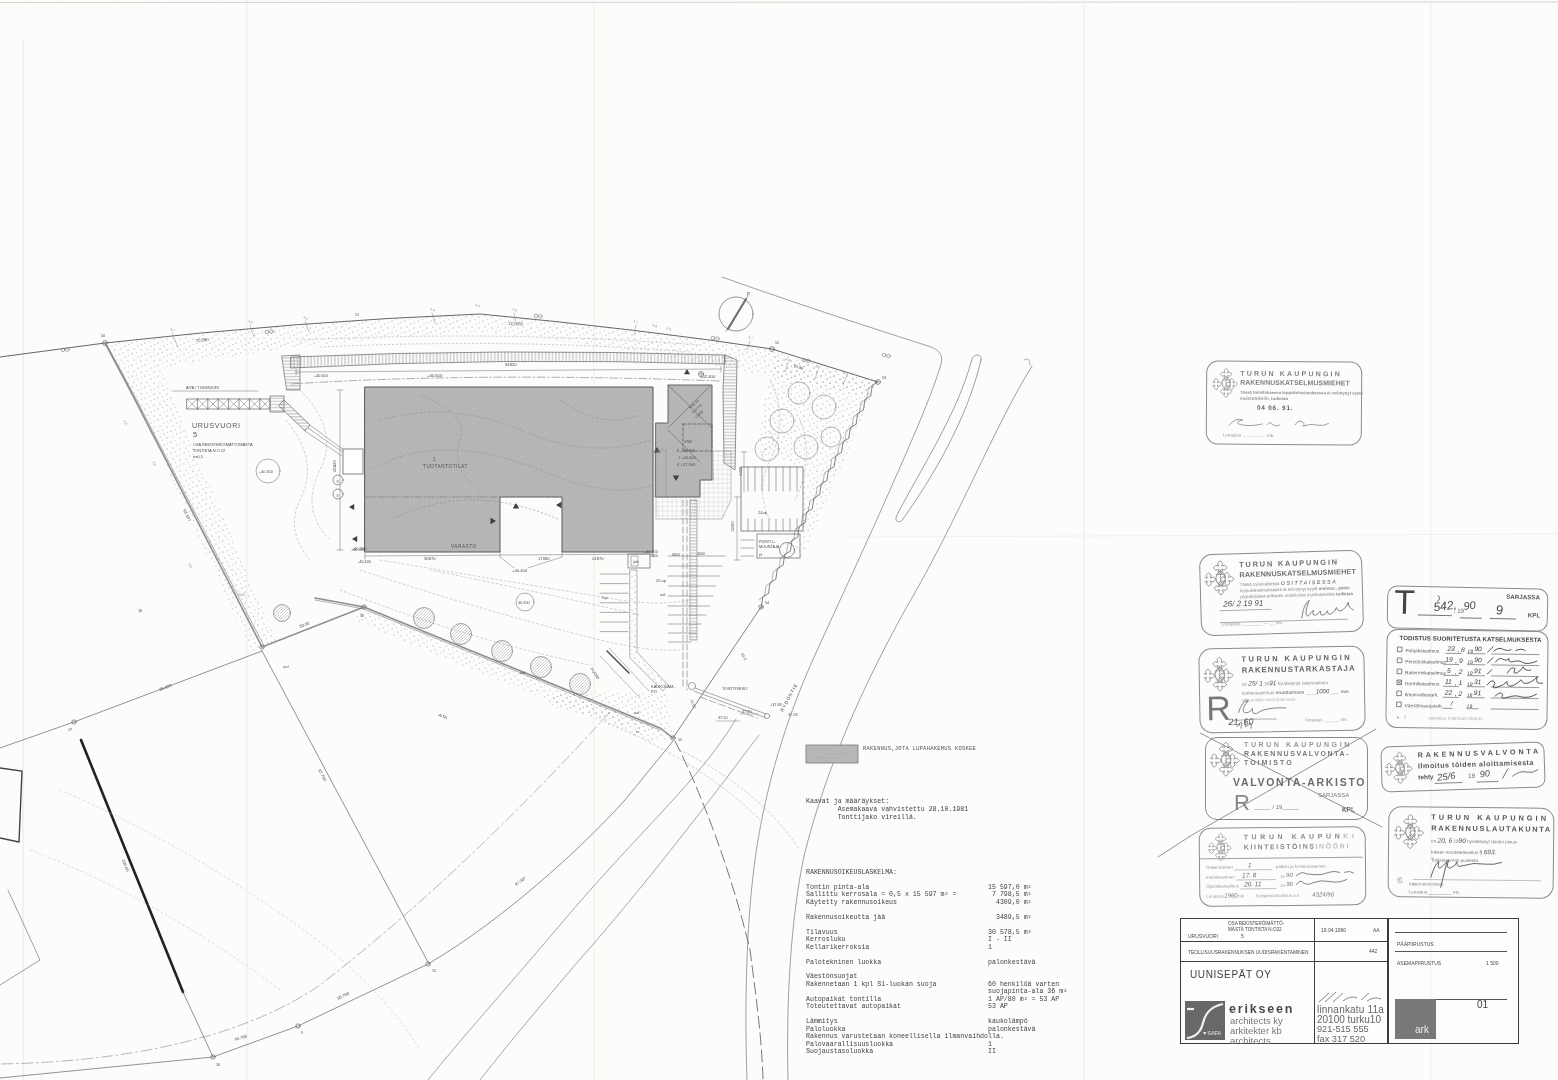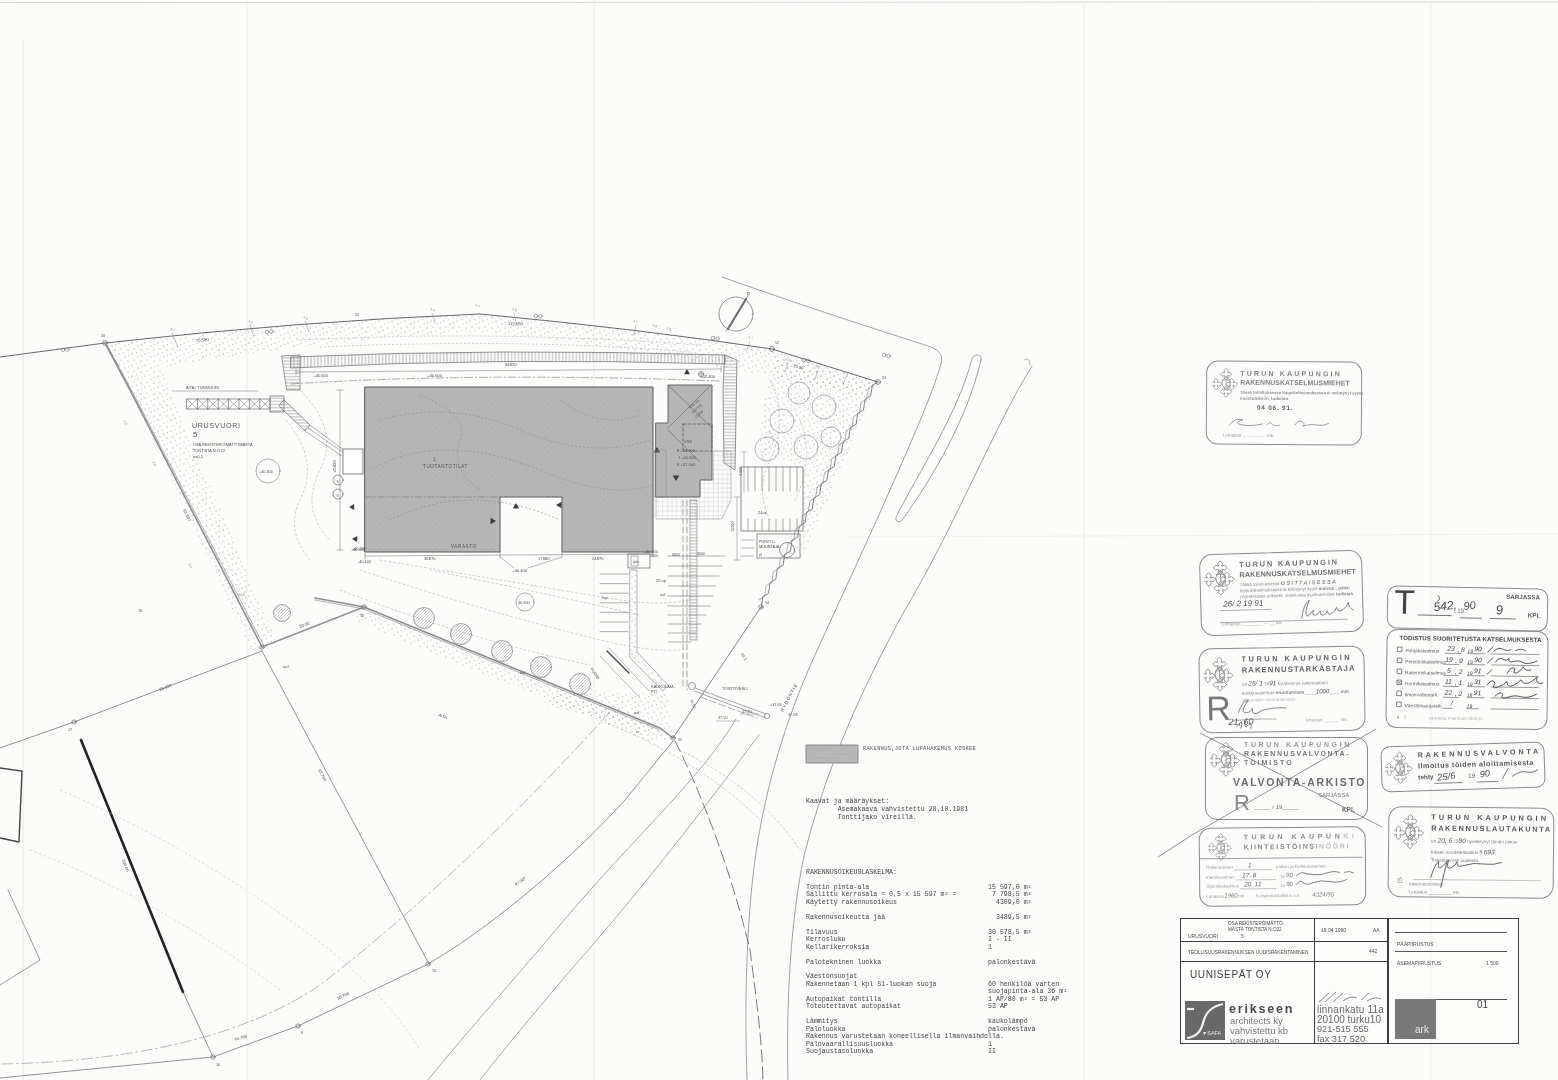--- a/index.html
+++ b/index.html
@@ -761,22 +761,22 @@
 
  <svg class="st" style="left:4px;top:82px" width="40" height="39" viewBox="0 0 40 39">
   <rect x="0" y="0" width="40" height="39" fill="#686868"></rect>
   <path d="M2,37 C12,36 16,30 18,22 C20,14 24,6 38,3" stroke="#f2f2f0" stroke-width="2.2" fill="none"></path>
   <path d="M2,8 h7" stroke="#f2f2f0" stroke-width="2.2"></path>
   <text x="17" y="34" font-size="5.4" fill="#e8e8e6" font-family="Liberation Sans">▼SAFA</text>
  </svg>
 
  <div class="st" style="left:48px;top:83px;font-size:12.5px;font-weight:bold;letter-spacing:1.8px;color:#4a4a4a">erikseen</div>
  <div class="st" style="left:49px;top:96px;font-size:9.5px;color:#777">architects ky</div>
- <div class="st" style="left:49px;top:106px;font-size:9.5px;color:#777">vahvistettu kb</div>
- <div class="st" style="left:49px;top:116px;font-size:9.5px;color:#777">varustetaan</div>
+ <div class="st" style="left:49px;top:106px;font-size:9.5px;color:#777">arkitekter kb</div>
+ <div class="st" style="left:49px;top:116px;font-size:9.5px;color:#777">architects</div>
 
  <div class="st" style="left:140px;top:8px;font-size:5px;color:#4a4a4a">19.04.1990</div>
  <div class="st" style="left:192px;top:8px;font-size:5px;color:#4a4a4a">AA</div>
  <div class="abs" style="left:133px;top:22px;width:73px;height:1px;background:#3d3d3d"></div>
  <div class="st" style="left:188px;top:29px;font-size:5px;color:#4a4a4a">442</div>
  <div class="abs" style="left:133px;top:42px;width:73px;height:1px;background:#3d3d3d"></div>
  <svg class="st" style="left:134px;top:70px" width="72" height="16" viewBox="0 0 72 16">
   <path d="M4,13 l10,-9 m-4,9 l11,-10 m-3,10 l10,-9 m0,8 q8,-6 14,-3 m4,2 l8,-7 m-2,8 q8,-5 14,-2" stroke="#555" stroke-width="0.7" fill="none"></path>
  </svg>
  <div class="st" style="left:136px;top:85px;font-size:10px;color:#666;letter-spacing:0.2px">linnankatu 11a</div>

